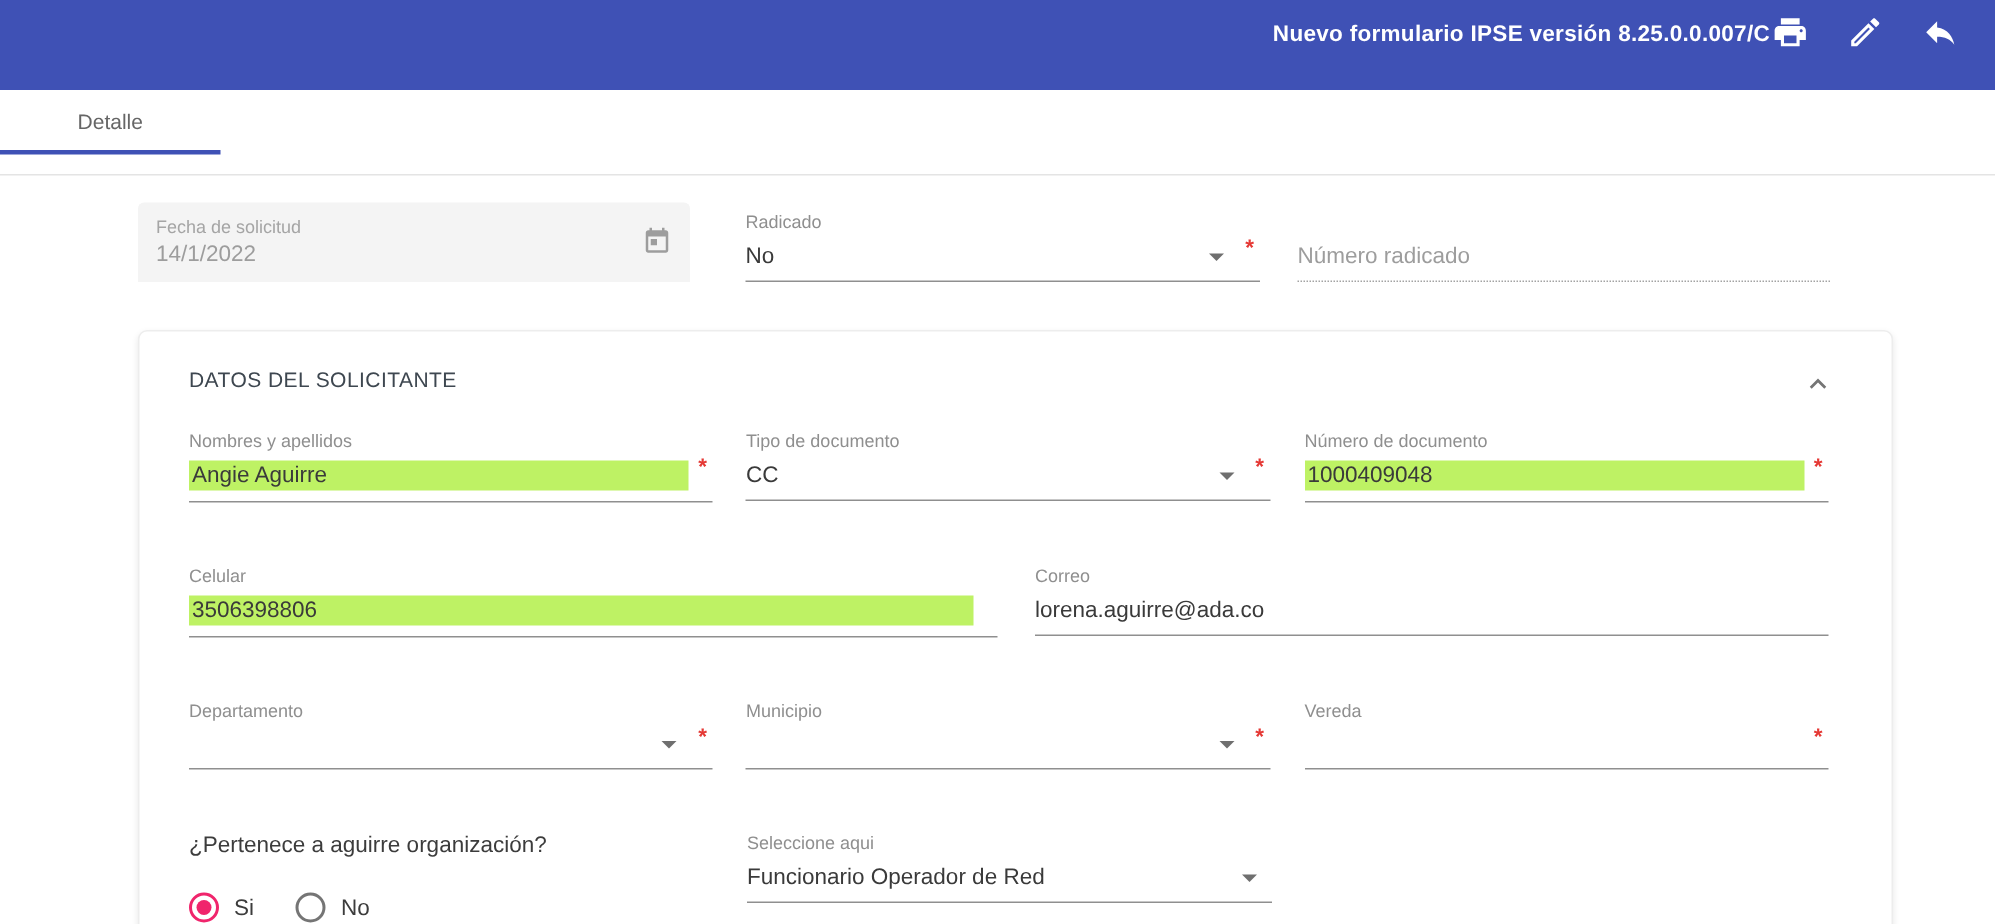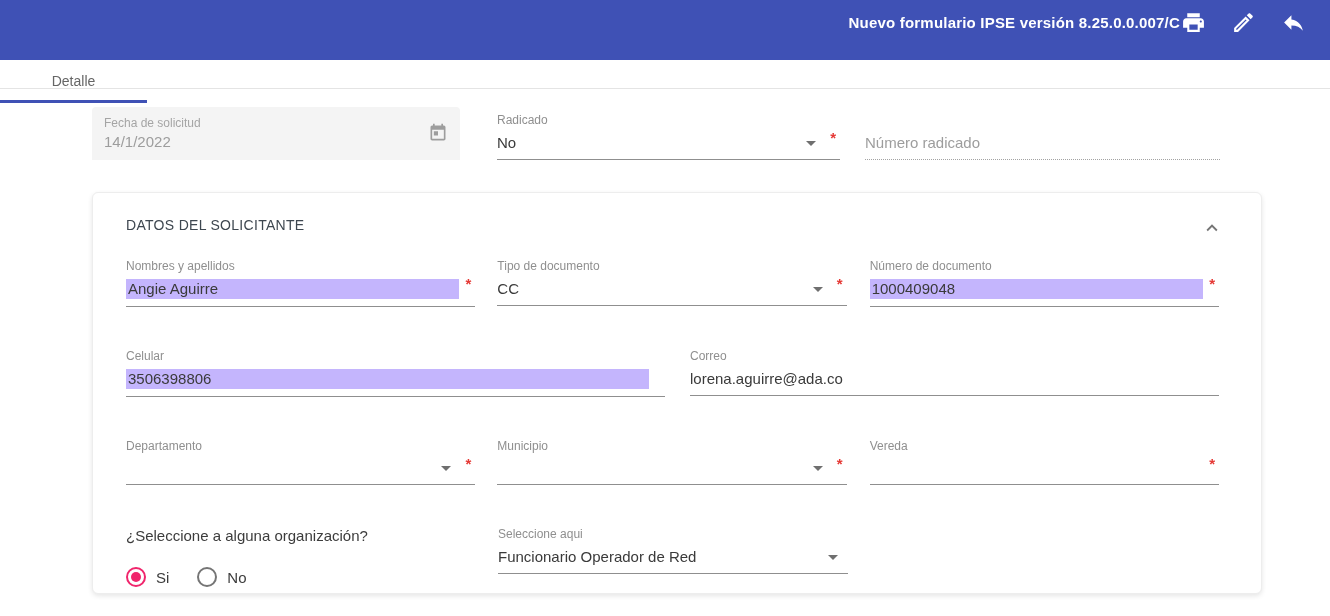--- a/index.html
+++ b/index.html
@@ -6,39 +6,39 @@
   html,body{width:1330px;height:616px;overflow:hidden;background:#fff;
     font-family:"Liberation Sans",sans-serif;}
   
   .appbar{height:60px;background:#3f51b5;display:flex;align-items:flex-start;
     justify-content:flex-end;padding:11px 24px 0 32px;color:#fff}
   .appbar-title{font-size:15px;font-weight:bold;letter-spacing:.2px;padding-top:3px}
   .appbar-icons{display:flex;gap:24px}
   .icon-btn{width:26px;height:26px;cursor:pointer;display:flex;align-items:center;justify-content:center}
   .icon-btn svg{width:25px;height:25px;fill:#fff}
   
-  .tabbar{height:29px;border-bottom:1px solid #e4e4e4;position:relative;background:#fff}
+  .tabbar{height:57px;border-bottom:1px solid #e4e4e4;position:relative;background:#fff}
   .tab{width:147px;height:42px;display:flex;align-items:center;justify-content:center;
     color:#666;font-size:14px;cursor:pointer}
   .tab-ink{position:absolute;left:0;top:40px;width:147px;height:3px;background:#3f51b5}
   
   .top-row{display:flex;margin:16px 68px 0 92px;align-items:flex-end}
   .fecha-box{width:368px;height:53px;background:#f4f4f4;border-radius:4px 4px 0 0;
     padding:9px 12px 0 12px;position:relative}
   .fecha-box .flabel{font-size:12px;color:#a5a5a5}
   .fecha-box .dval{font-size:15px;color:#9d9d9d;margin-top:3px}
   .cal-icon{position:absolute;right:12px;top:16px}
   .cal-icon svg{width:20px;height:20px;fill:#9d9d9d}
   
   .field{position:relative}
   .flabel{font-size:12px;color:#8f8f8f;display:block;line-height:14px}
   .fline{position:relative;margin-top:4px;border-bottom:1px solid #8f8f8f;
     padding:2px 0 7px 0;font-size:15px;color:#3a3a3a;min-height:28px}
   .fline .val{display:block;line-height:19px}
-  .hl .fline .val{background:#c4b5fd;margin-right:16px;padding:0 0 1px 2px}
+  .hl .fline .val{background:#bef264;margin-right:16px;padding:0 0 1px 2px}
   .sel-arrow{position:absolute;right:24px;bottom:13px;width:0;height:0;
     border-left:5px solid transparent;border-right:5px solid transparent;
     border-top:5px solid #6f6f6f}
   .sel-arrow.no-req{right:10px}
   .req{position:absolute;right:4px;top:-2px;color:#e53935;font-size:15px;font-weight:bold}
   .ph-field{margin-top:8px}
   .ph-field .fline{margin-top:18px;border-bottom:1px dotted #a3a3a3;color:#9d9d9d}
   .f-radicado{width:343px;margin-left:37px;margin-top:8px}
   .f-numrad{width:355px;margin-left:25px}
   
@@ -199,21 +199,21 @@
     <div class="field col-c">
       <span class="flabel">Vereda</span>
       <div class="fline">
         <span class="req">*</span>
       </div>
     </div>
   </div>
 
   <div class="row rowD">
     <div class="col-a" style="margin-right:22px">
-      <div class="question">¿Seleccione a alguna organización?</div>
+      <div class="question">¿Pertenece a aguirre organización?</div>
       <div class="radios">
         <div class="radio sel">
           <span class="rcircle"></span>
           <span class="rlabel">Si</span>
         </div>
         <div class="radio">
           <span class="rcircle"></span>
           <span class="rlabel">No</span>
         </div>
       </div>

